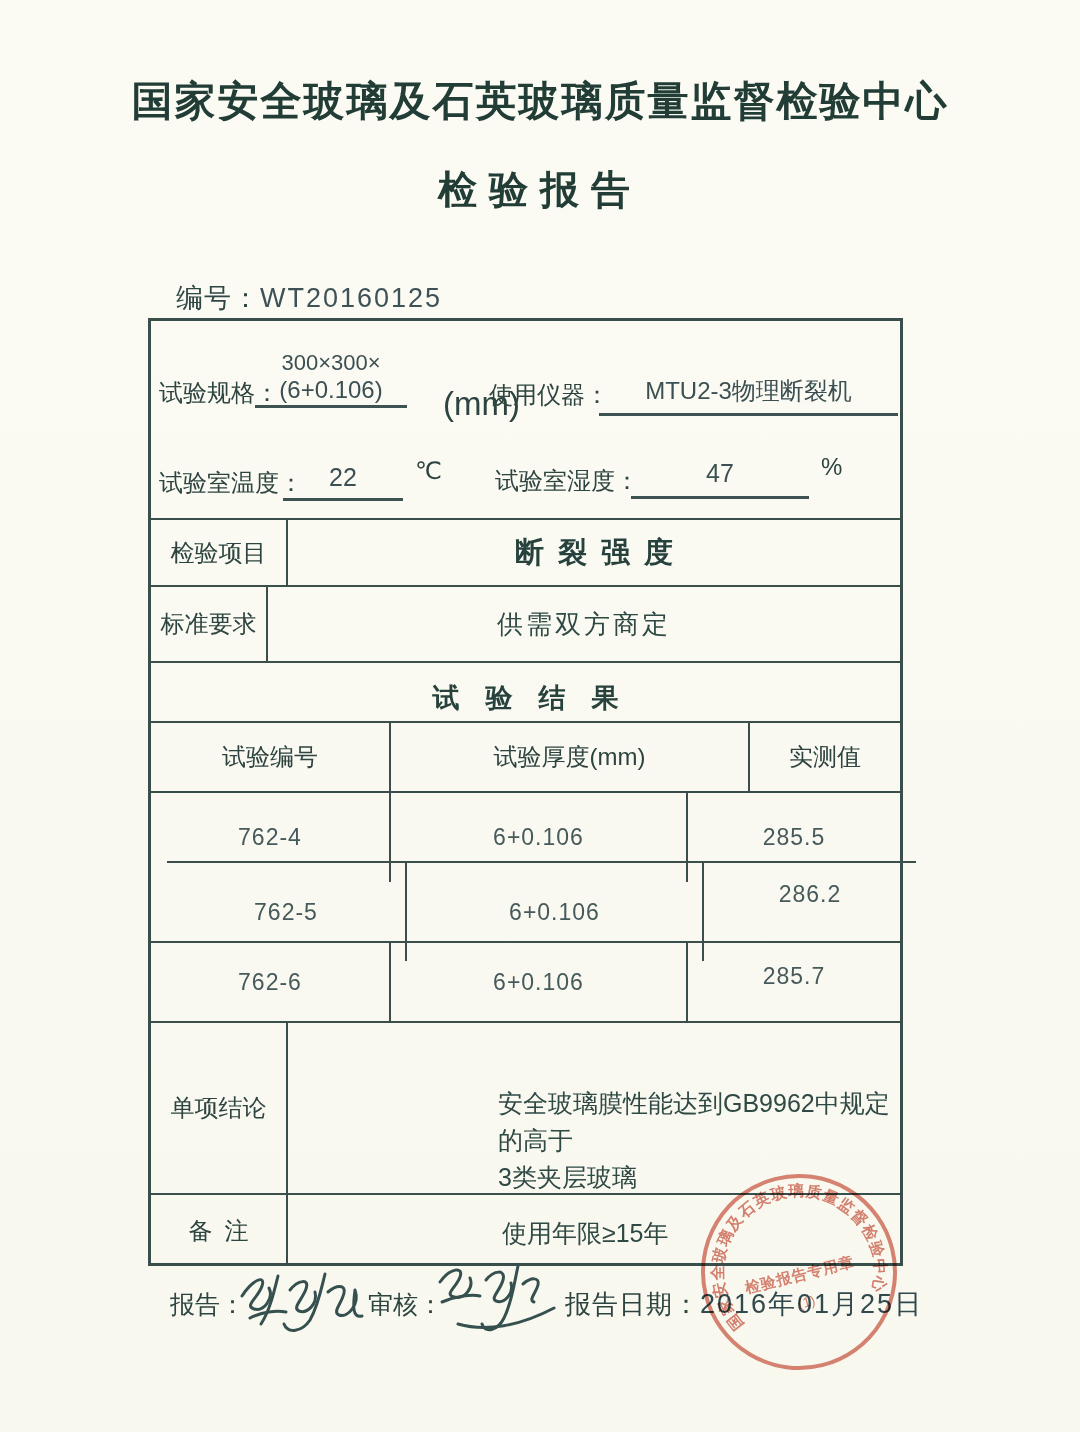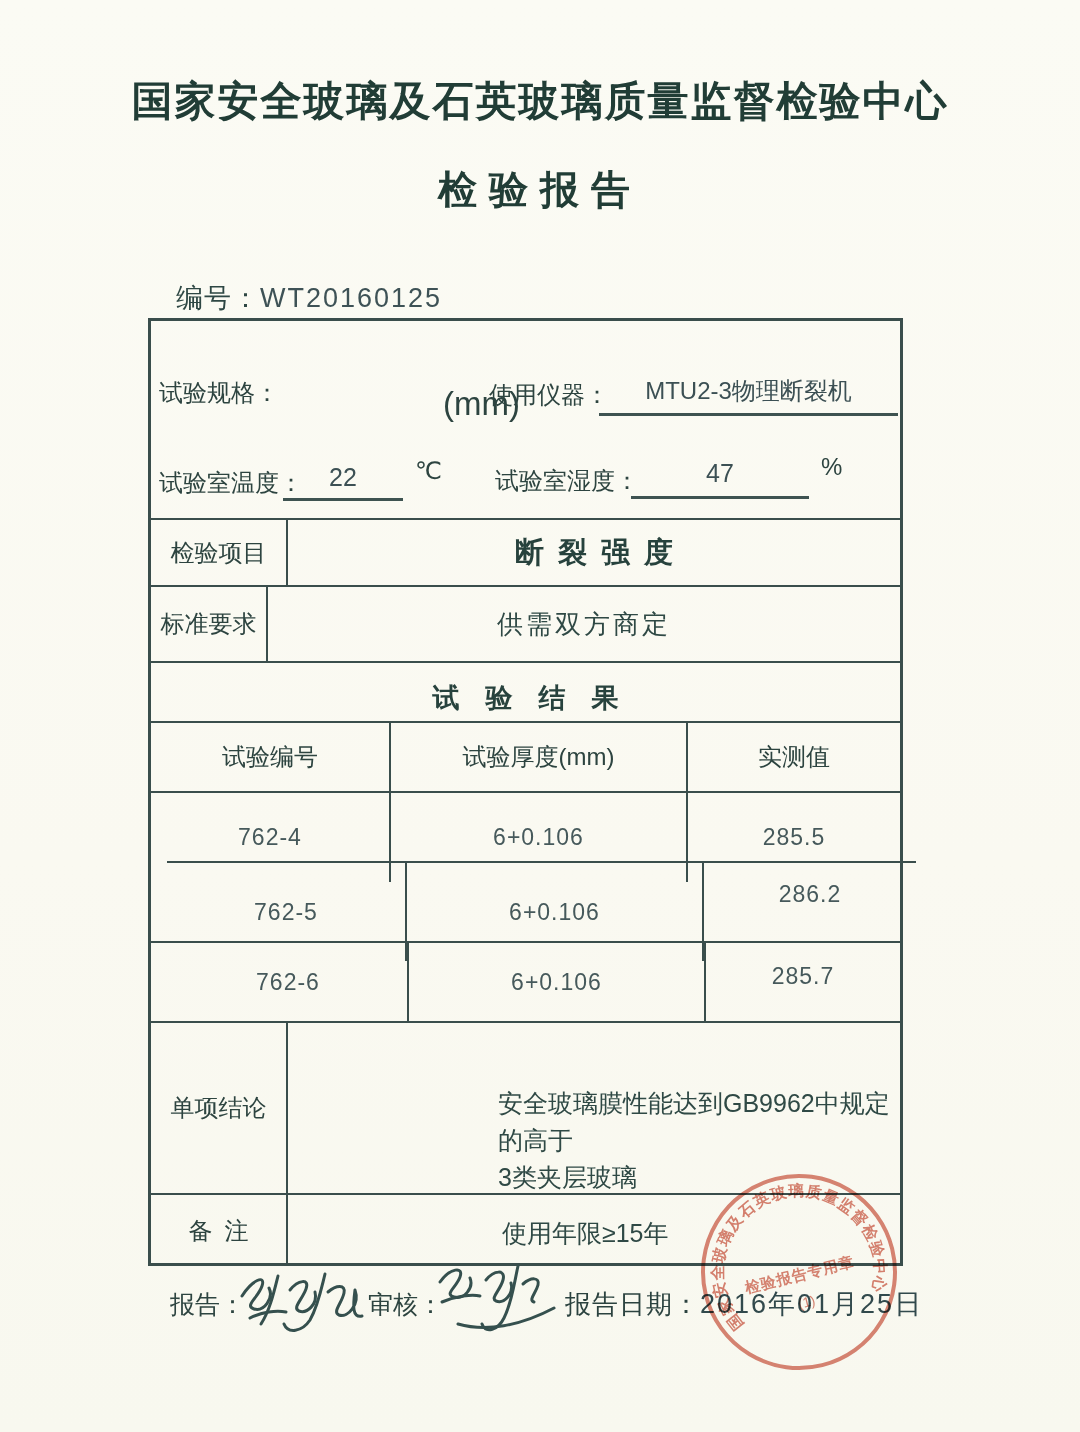--- a/index.html
+++ b/index.html
@@ -77,20 +77,24 @@
   <div class="abs org-name">国家安全玻璃及石英玻璃质量监督检验中心</div>
   <div class="abs report-title">检验报告</div>
   <div class="abs report-no">
     <span>编号：</span><span class="val">WT20160125</span>
   </div>
 
   <div class="abs rtable">
 
     <div style="position:absolute;left:0;top:0;width:100%;height:197px;">
       <div class="fld" style="left:8px;top:56px;">试验规格：</div>
+      <div class="fld uline spec-val">
+        <div>300×300×</div>
+        <div class="l2">(6+0.106)</div>
+      </div>
       <div class="fld unit-mm">(mm)</div>
       <div class="fld instr-lbl">使用仪器：</div>
       <div class="fld uline instr-val">MTU2-3物理断裂机</div>
 
       <div class="fld temp-lbl">试验室温度：</div>
       <div class="fld uline temp-val">22</div>
       <div class="fld unit-c">℃</div>
       <div class="fld hum-lbl">试验室湿度：</div>
       <div class="fld uline hum-val">47</div>
       <div class="fld unit-pct">%</div>
@@ -105,37 +109,37 @@
       <div class="cell rb lbl" style="width:117px;">标准要求</div>
       <div class="cell standard-value" style="flex:1;">供需双方商定</div>
     </div>
 
     <div class="trow" style="top:340px;height:72px;">
       <div class="cell banner" style="flex:1;">试验结果</div>
     </div>
 
     <div class="trow" style="top:400px;height:70px;">
       <div class="cell rb hdr-cell" style="width:240px;">试验编号</div>
-      <div class="cell rb hdr-cell" style="width:297px;">试验厚度(mm)</div>
+      <div class="cell rb hdr-cell" style="width:359px;">试验厚度(mm)</div>
       <div class="cell hdr-cell" style="flex:1;">实测值</div>
     </div>
 
     <div class="trow" style="top:470px;height:91px;">
       <div class="cell rb data-cell" style="width:240px;">762-4</div>
       <div class="cell rb data-cell" style="width:297px;">6+0.106</div>
       <div class="cell data-cell" style="flex:1;">285.5</div>
     </div>
 
     <div class="trow" style="top:540px;height:100px;margin-left:16px;">
       <div class="cell rb data-cell" style="width:240px;">762-5</div>
       <div class="cell rb data-cell" style="width:297px;">6+0.106</div>
       <div class="cell data-cell" style="flex:1;align-items:flex-start;padding-top:18px;">286.2</div>
     </div>
 
-    <div class="trow" style="top:620px;height:80px;padding-left:18px;">
+    <div class="trow" style="top:620px;height:80px;">
       <div class="cell rb data-cell" style="width:240px;">762-6</div>
       <div class="cell rb data-cell" style="width:297px;">6+0.106</div>
       <div class="cell data-cell" style="flex:1;align-items:flex-start;padding-top:20px;">285.7</div>
     </div>
 
     <div class="trow" style="top:700px;height:172px;">
       <div class="cell rb lbl" style="width:137px;">单项结论</div>
       <div style="position:relative;flex:1;">
         <div class="concl-text">
           <div>安全玻璃膜性能达到GB9962中规定的高于</div>

